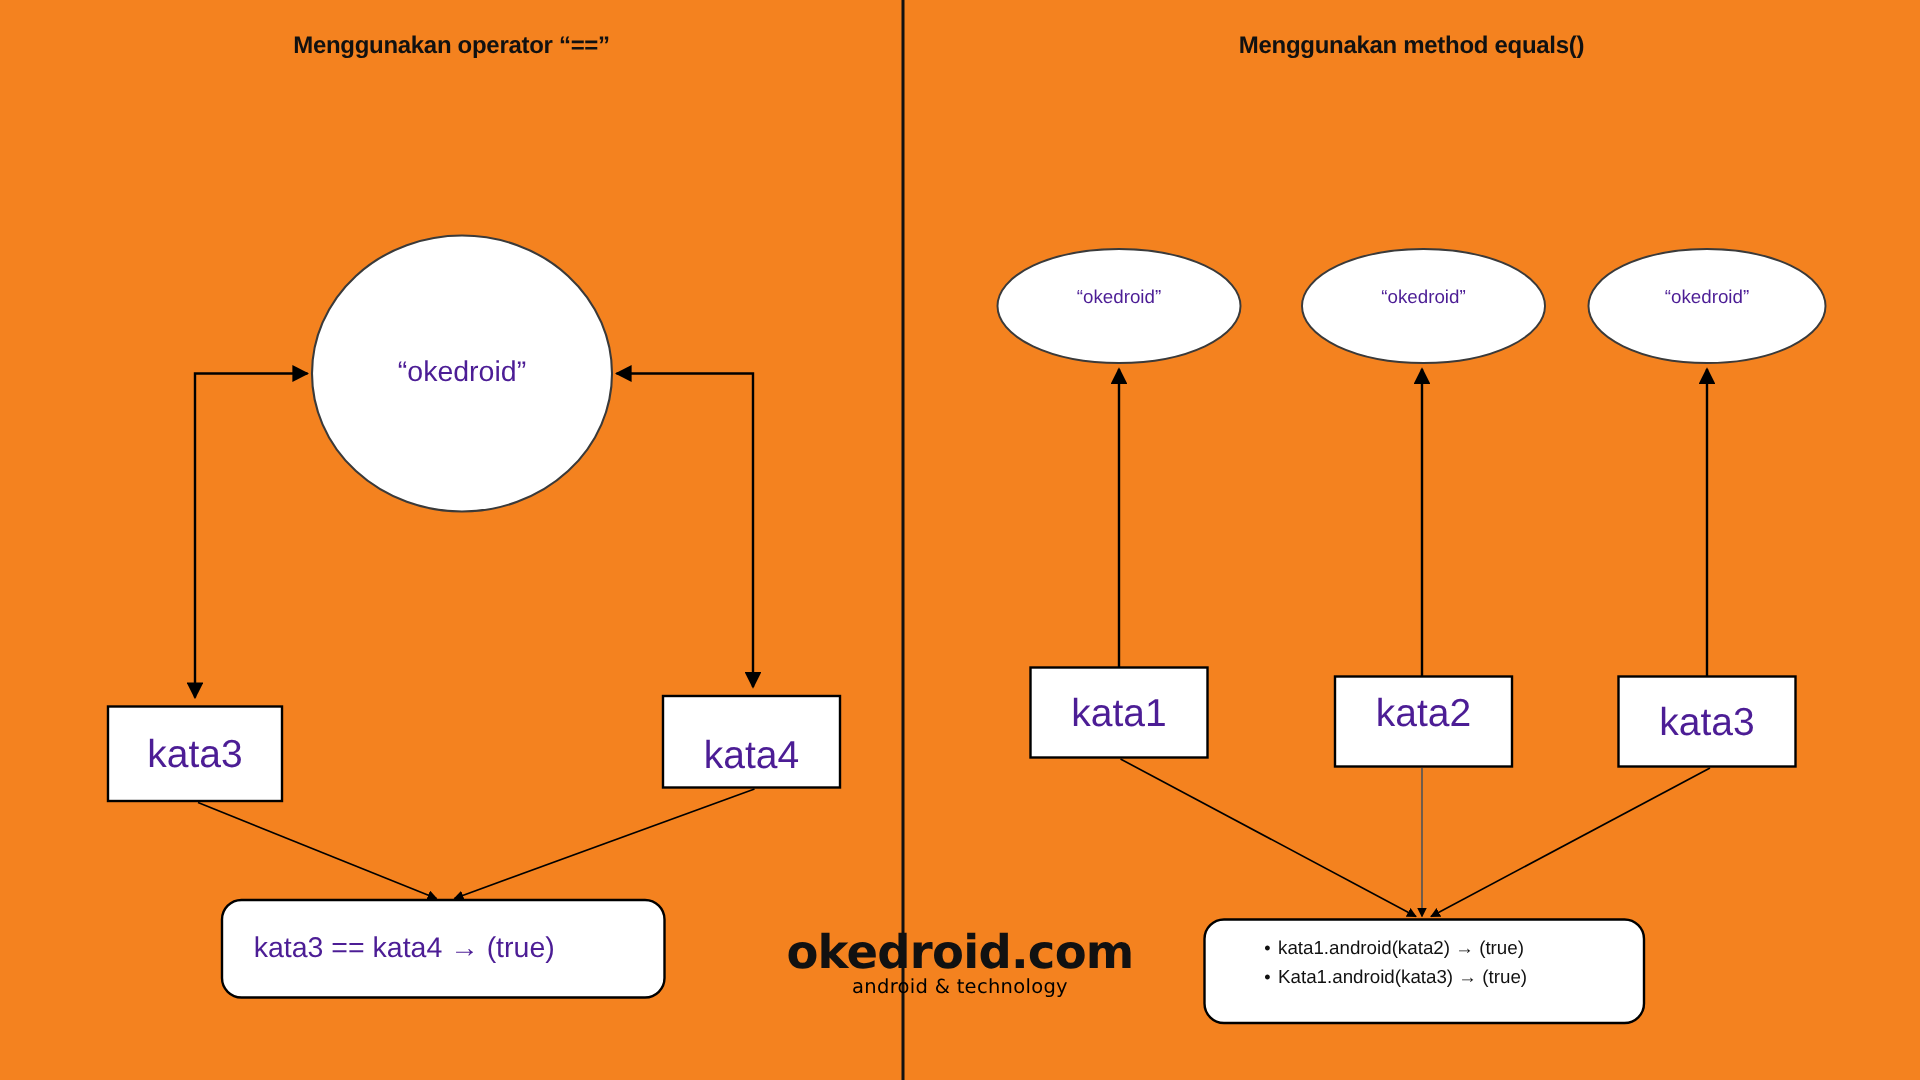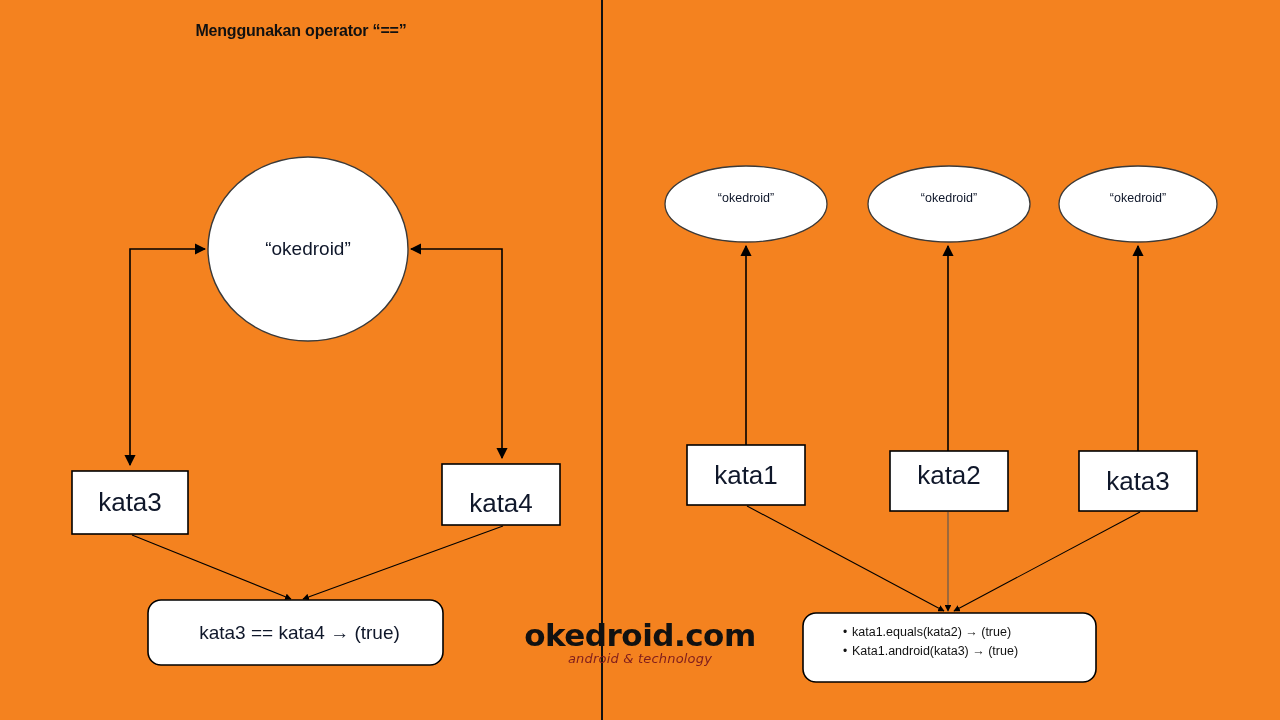--- a/index.html
+++ b/index.html
@@ -32,21 +32,21 @@
     text-align: center;
   }
   #title-left  { left: 0;    top: 22px; width: 602px; }
   #title-right { left: 602px; top: 22px; width: 678px; }
 
   .node-label {
     position: absolute;
     display: flex;
     align-items: center;
     justify-content: center;
-    color: #0f172a;
+    color: #4c1d95;
     font-family: "Liberation Sans", sans-serif;
     white-space: nowrap;
     pointer-events: none;
   }
   .ellipse-label { font-size: 12.5px; }
   .big-circle-label { font-size: 19px; }
   .box-label { font-size: 26px; }
   .result-label { font-size: 19px; }
 
   .bullet-list {
@@ -71,24 +71,23 @@
     font-family: "DejaVu Sans", sans-serif;
     font-weight: bold;
     font-size: 31px;
     color: #111111;
     letter-spacing: -0.5px;
     line-height: 32px;
   }
   #watermark .wm-sub {
     font-family: "DejaVu Sans", sans-serif;
     font-size: 13px;
-    color: #7f1d1d;
+    color: #000000;
     letter-spacing: 0.2px;
     line-height: 16px;
-    font-style: italic;
   }
 </style>
 </head>
 <body>
 
 <div id="canvas">
 
   <svg id="svg-layer" viewBox="0 0 1280 720" xmlns="http://www.w3.org/2000/svg">
     <defs>
       <marker id="arrow" viewBox="0 0 10 10" refX="9" refY="5" markerWidth="7" markerHeight="7" orient="auto-start-reverse">
@@ -129,41 +128,42 @@
     <rect x="1079" y="451" width="118" height="60" fill="#FFFFFF" stroke="#000000" stroke-width="1.6"></rect>
 
     <line x1="747" y1="506" x2="944" y2="611" stroke="#000000" stroke-width="1.1" marker-end="url(#arrow-sm)"></line>
     <line x1="948" y1="512" x2="948" y2="611" stroke="#555555" stroke-width="1.1" marker-end="url(#arrow-sm)"></line>
     <line x1="1140" y1="512" x2="954" y2="611" stroke="#000000" stroke-width="1.1" marker-end="url(#arrow-sm)"></line>
 
     <rect x="803" y="613" width="293" height="69" rx="13" ry="13" fill="#FFFFFF" stroke="#000000" stroke-width="1.6"></rect>
   </svg>
 
   <div class="panel-title" id="title-left">Menggunakan operator “==”</div>
+  <div class="panel-title" id="title-right">Menggunakan method equals()</div>
 
   <div class="node-label big-circle-label" style="left:208px; top:225px; width:200px; height:48px;">“okedroid”</div>
 
   <div class="node-label box-label" style="left:72px; top:471px; width:116px; height:63px;">kata3</div>
 
   <div class="node-label box-label" style="left:442px; top:464px; width:118px; height:78px;">kata4</div>
 
-  <div class="node-label result-label" style="left:148px; top:600px; width:243px; height:65px;padding-left:30px;">kata3 == kata4 → (true)</div>
+  <div class="node-label result-label" style="left:148px; top:600px; width:243px; height:65px;">kata3 == kata4 → (true)</div>
 
   <div class="node-label ellipse-label" style="left:665px; top:180px; width:162px; height:36px;">“okedroid”</div>
   <div class="node-label ellipse-label" style="left:868px; top:180px; width:162px; height:36px;">“okedroid”</div>
   <div class="node-label ellipse-label" style="left:1059px; top:180px; width:158px; height:36px;">“okedroid”</div>
 
   <div class="node-label box-label" style="left:687px; top:445px; width:118px; height:60px;">kata1</div>
   <div class="node-label box-label" style="left:890px; top:451px; width:118px; height:48px;">kata2</div>
   <div class="node-label box-label" style="left:1079px; top:451px; width:118px; height:60px;">kata3</div>
 
   <div class="bullet-list" style="left:838px; top:623px; width:240px;">
     <div class="bullet-row">
       <span class="bullet-dot">•</span>
-      <span>kata1.equals(kata2) → (true)</span>
+      <span>kata1.android(kata2) → (true)</span>
     </div>
     <div class="bullet-row">
       <span class="bullet-dot">•</span>
       <span>Kata1.android(kata3) → (true)</span>
     </div>
   </div>
 
   <div id="watermark">
     <div class="wm-main">okedroid.com</div>
     <div class="wm-sub">android &amp; technology</div>

